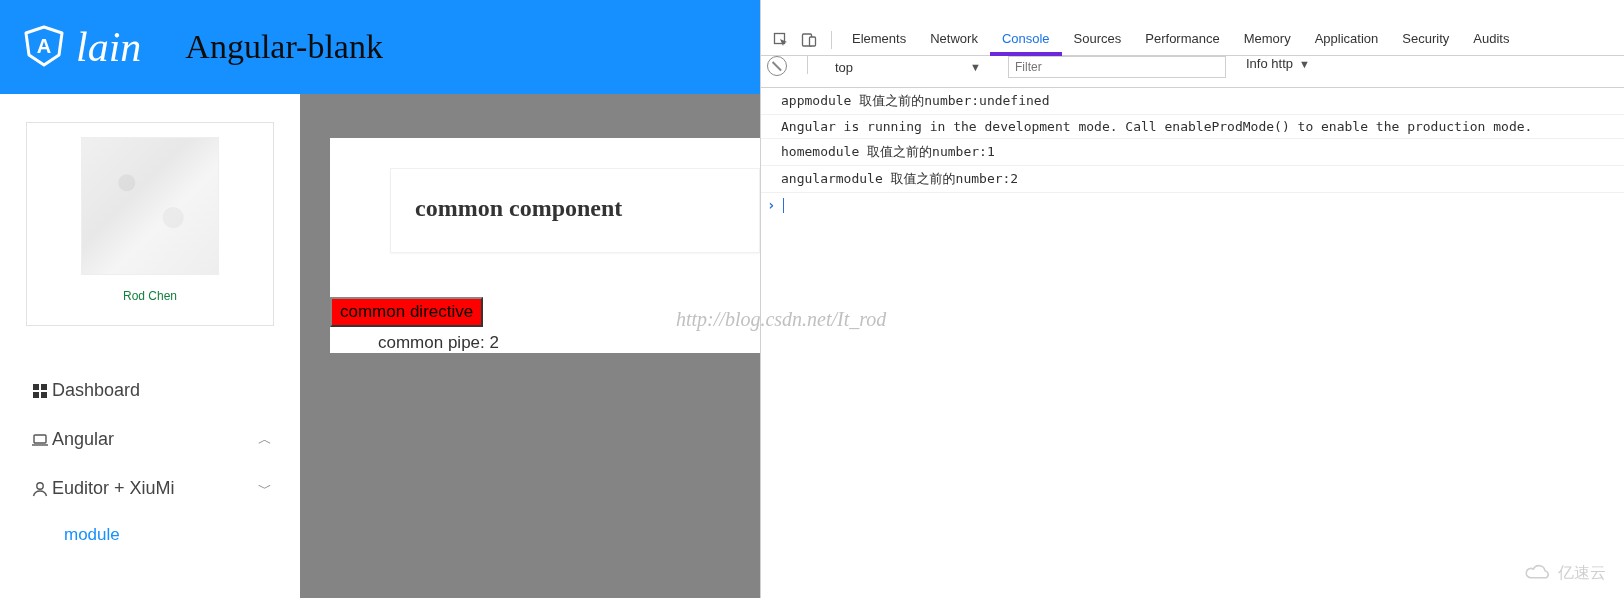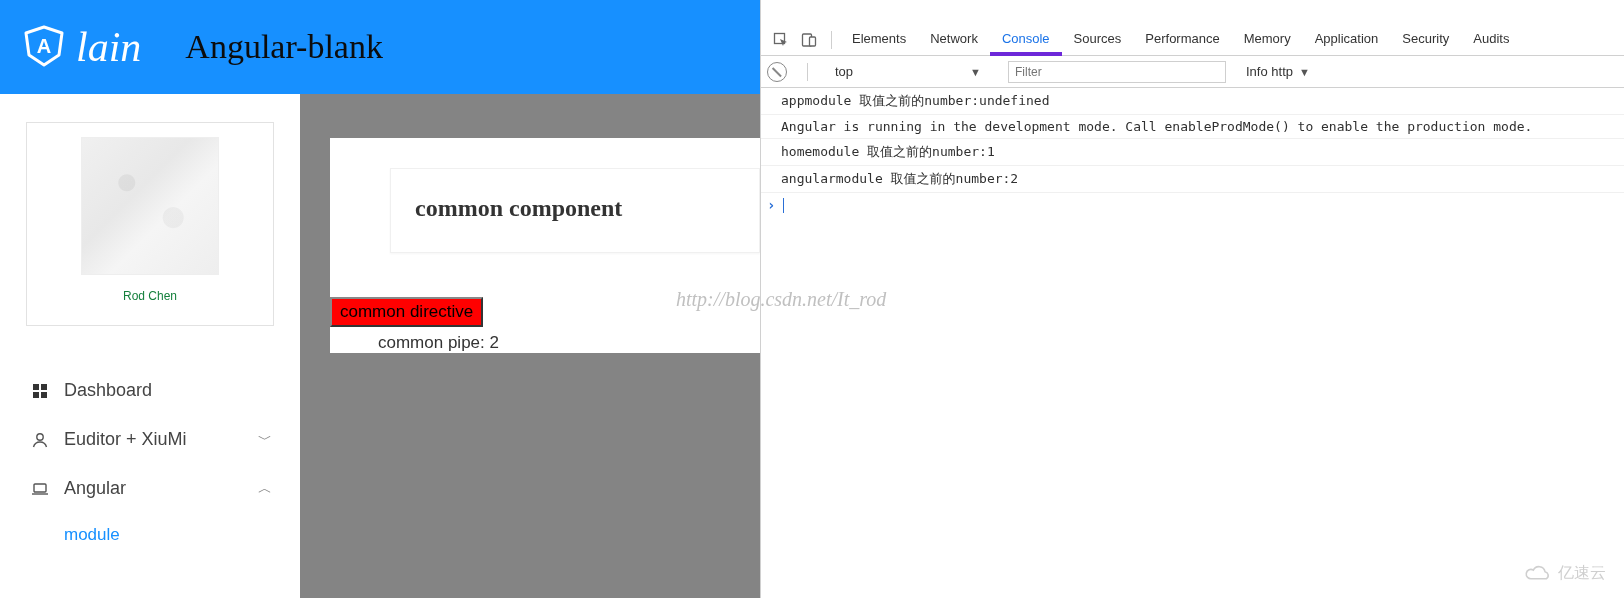--- a/index.html
+++ b/index.html
@@ -18,45 +18,45 @@
 .profile-card { margin: 28px 26px 0 26px; border: 1px solid #e2e2e2; background: #fff; text-align: center; padding: 14px 0 22px 0; }
 .avatar { width: 138px; height: 138px; margin: 0 auto 14px auto; background: linear-gradient(135deg,#f0f0f0 0%,#e8e8e8 40%,#f5f5f5 60%,#eee 100%); border: 1px solid #eee; position: relative; }
 .avatar::after { content:""; position:absolute; inset:10px; background:
   radial-gradient(circle at 30% 30%, rgba(0,0,0,0.05) 0 8px, transparent 9px),
   radial-gradient(circle at 70% 60%, rgba(0,0,0,0.04) 0 10px, transparent 11px); }
 .profile-name { font-size: 12px; color: #15803d; }
 
 .nav { margin-top: 40px; }
 .nav-item { display: flex; align-items: center; padding: 14px 28px; font-size: 18px; color: #444; cursor: pointer; }
 .nav-item .icon { width: 24px; display: inline-flex; justify-content: center; }
-.nav-item .label { flex: 1; margin-left: 12px; }
+.nav-item .label { flex: 1; }
 .nav-item .caret { color: #888; font-size: 14px; }
 .nav-sub { padding: 12px 28px 12px 64px; font-size: 17px; color: #1790ff; cursor: pointer; }
 
 .content { flex: 1; background: #848484; padding: 0; position: relative; }
 .card { background: #fff; margin: 44px 0 0 30px; width: 430px; padding: 30px 0 0 60px; }
 .card-inner { border: 1px solid #f0f0f0; box-shadow: 0 1px 2px rgba(0,0,0,0.04); padding: 26px 44px 30px 24px; width: 370px; }
 .card-title { font-size: 24px; font-weight: 600; font-family: "Comic Sans MS", cursive; }
 .directive-pill { display: inline-block; background: #ff0000; color: #000; padding: 3px 8px; border: 2px outset #888; font-size: 17px; margin: 44px 0 0 -60px; }
 .pipe-line { font-size: 17px; margin: 6px 0 0 -60px; color: #333; padding-left: 48px; }
 
 
-.watermark { position: absolute; left: 676px; top: 288px; color: #c0c0c0; font-family: Georgia, serif; font-size: 20px; font-style: italic; z-index: 5; pointer-events: none; }
-.badge { position: absolute; right: 18px; bottom: 14px; color: #cfcfcf; display: flex; align-items: center; gap: 6px; font-family: "Microsoft YaHei", sans-serif; font-size: 16px; z-index: 20; }
+.watermark { position: absolute; left: 676px; top: 308px; color: #c0c0c0; font-family: Georgia, serif; font-size: 20px; font-style: italic; z-index: 5; pointer-events: none; }
+.badge { position: absolute; right: 18px; bottom: 14px; color: #cfcfcf; display: flex; align-items: flex-start; gap: 6px; font-family: "Microsoft YaHei", sans-serif; font-size: 16px; z-index: 20; }
 .badge svg { width: 28px; height: 20px; }
 
 
 .devtools { position: absolute; left: 760px; top: 0; right: 0; height: 598px; background: #fff; font-family: "Segoe UI", Arial, sans-serif; font-size: 13px; color: #333; border-left: 1px solid #d0d0d0; }
 .dt-tabs { display: flex; align-items: center; height: 32px; border-bottom: 1px solid #d0d0d0; padding: 0 6px; gap: 0; margin-top: 24px; }
 .dt-tabs .tool-btn { width: 28px; height: 28px; display: flex; align-items: center; justify-content: center; color: #5a5a5a; cursor: pointer; }
 .dt-tabs .sep { width: 1px; height: 18px; background: #cfcfcf; margin: 0 8px; }
 .dt-tab { padding: 0 12px; height: 32px; line-height: 30px; color: #333; cursor: pointer; }
 .dt-tab.active { color: #1a73e8; border-bottom: 4px solid #6d28d9; }
 
-.dt-toolbar { display: flex; align-items: center; height: 32px; border-bottom: 1px solid #d0d0d0; padding: 0 6px; gap: 20px; }
+.dt-toolbar { display: flex; align-items: flex-start; height: 32px; border-bottom: 1px solid #d0d0d0; padding: 0 6px; gap: 20px; }
 .dt-toolbar .clear-btn { width: 20px; height: 20px; border: 1.5px solid #888; border-radius: 50%; position: relative; cursor: pointer; }
 .dt-toolbar .clear-btn::after { content:""; position:absolute; left:3px; right:3px; top:50%; height:1.5px; background:#888; transform: translateY(-50%) rotate(45deg); }
 .dt-toolbar .vsep { width:1px; height:18px; background:#cfcfcf; }
 .context-select { display:flex; align-items:center; justify-content:space-between; width:160px; height:22px; border:1px solid transparent; padding:0 6px; cursor:pointer; }
 .context-select .arrow { color:#555; font-size:11px; }
 .filter-input { width: 218px; height: 22px; border: 1px solid #cfcfcf; padding: 0 6px; font-size: 12px; color: #555; background:#fff; }
 .level-select { display:flex; align-items:center; gap:6px; cursor:pointer; color:#333; }
 .level-select .arrow { font-size: 11px; color:#555; }
 
 .console-body { font-family: Consolas, Menlo, monospace; font-size: 13px; color: #303030; }
@@ -101,39 +101,39 @@
                 <span></span>
                 <span></span>
                 <span></span>
                 <span></span>
               </span>
             </span>
           <span class="label">Dashboard</span>
         </div>
 
         <div class="nav-item">
+          <span class="icon laptop-icon">
+            <svg width="18" height="18" viewBox="0 0 18 18">
+                <rect x="3" y="4" width="12" height="8" rx="1" fill="none" stroke="#555" stroke-width="1.4"></rect>
+                <path d="M1 14h16" stroke="#555" stroke-width="1.4"></path>
+              </svg>
+          </span>
+          <span class="label">Angular</span>
+          <span class="caret">︿</span>
+        </div>
+
+        <div class="nav-item">
           <span class="icon user-icon">
             <svg width="18" height="18" viewBox="0 0 18 18">
                 <circle cx="9" cy="6" r="3.2" fill="none" stroke="#555" stroke-width="1.4"></circle>
                 <path d="M2.5 16c1-3.6 4-5 6.5-5s5.5 1.4 6.5 5" fill="none" stroke="#555" stroke-width="1.4"></path>
               </svg>
           </span>
           <span class="label">Euditor + XiuMi</span>
           <span class="caret">﹀</span>
-        </div>
-
-        <div class="nav-item">
-          <span class="icon laptop-icon">
-            <svg width="18" height="18" viewBox="0 0 18 18">
-                <rect x="3" y="4" width="12" height="8" rx="1" fill="none" stroke="#555" stroke-width="1.4"></rect>
-                <path d="M1 14h16" stroke="#555" stroke-width="1.4"></path>
-              </svg>
-          </span>
-          <span class="label">Angular</span>
-          <span class="caret">︿</span>
         </div>
 
         <div class="nav-sub">
           <span>module</span>
         </div>
       </nav>
     </aside>
 
     <main class="content">
       <div class="card">

